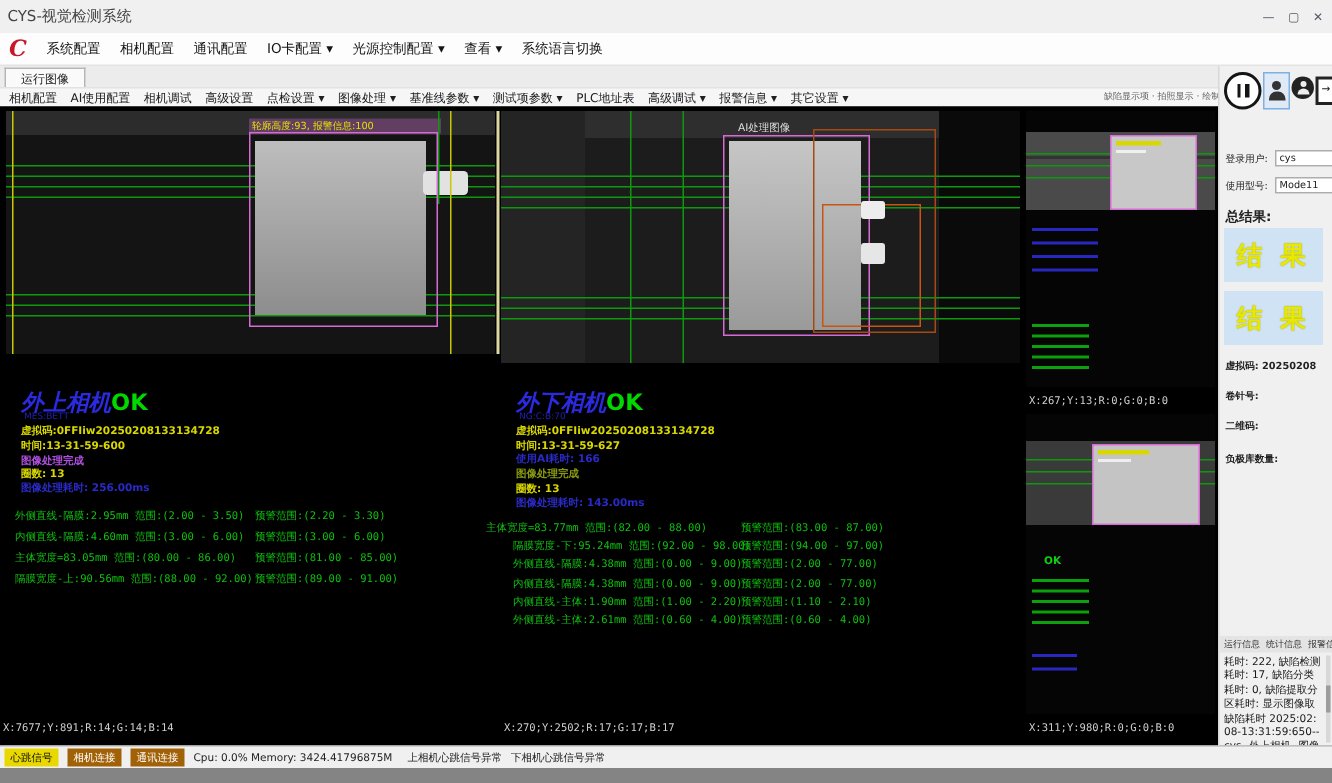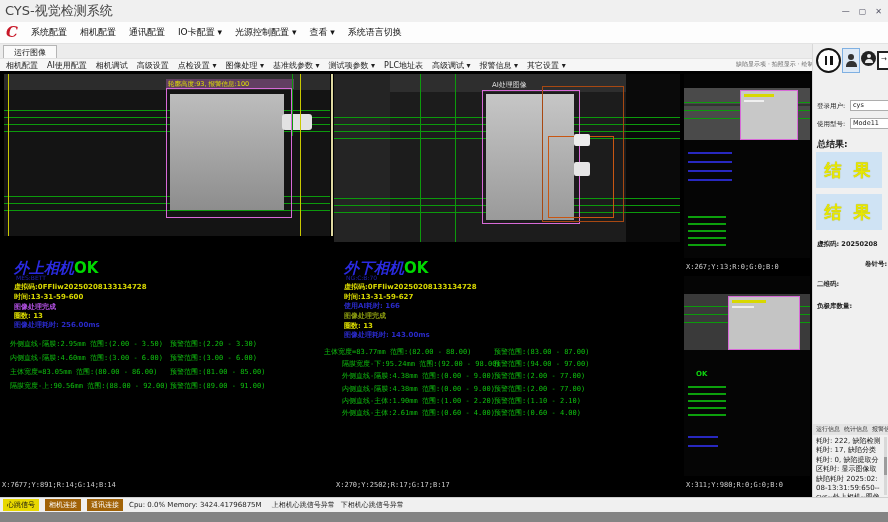--- a/index.html
+++ b/index.html
@@ -1,21 +1,21 @@
 <!DOCTYPE html>
 <html><head>
 <meta charset="utf-8">
 <style>
   html,body{margin:0;padding:0;background:#555;}
   #app{position:relative;width:888px;height:522px;background:#000;overflow:hidden;
        font-family:"DejaVu Sans",sans-serif;-webkit-font-smoothing:antialiased;}
   .abs{position:absolute;}
   
   .titlebar{left:0;top:0;width:888px;height:22px;background:#f0f0f0;display:flex;align-items:center;}
-  .title-text{font-size:13px;color:#444;padding-left:5px;}
+  .title-text{font-size:10px;color:#444;padding-left:5px;}
   .win-controls{position:absolute;right:6px;top:7px;display:flex;gap:9px;font-size:8px;color:#556;}
   .menubar{left:0;top:22px;width:888px;height:22px;background:#fdfdfd;border-bottom:1px solid #e3e3e3;
            display:flex;align-items:center;gap:13px;padding-left:6px;box-sizing:border-box;}
   .logo{font-family:"DejaVu Serif",serif;font-style:italic;font-weight:bold;font-size:15px;color:#c81828;line-height:1;}
   .menu-item{font-size:9px;color:#141414;white-space:nowrap;}
   .tabstrip{left:0;top:44px;width:888px;height:14px;background:#ececec;}
   .tab{position:absolute;left:3px;top:1px;height:13px;line-height:13px;padding:0 10px;background:#fafafa;
        border:1px solid #b5b5b5;border-bottom:none;font-size:8px;color:#222;}
   .toolbar{left:0;top:58px;width:812px;height:13px;background:#f6f6f6;border-top:1px solid #e2e2e2;
            display:flex;align-items:center;gap:9px;padding-left:6px;box-sizing:border-box;}
@@ -273,21 +273,21 @@
     <span class="sb-label" style="left:4px;top:58px;">登录用户:</span>
     <span class="sb-input" style="left:37px;top:56px;width:34px;">cys</span>
     <span class="sb-label" style="left:4px;top:76px;">使用型号:</span>
     <span class="sb-input" style="left:37px;top:74px;width:34px;">Mode11</span>
 
     <span class="sb-label" style="left:4px;top:94px;font-size:9px;font-weight:bold;">总结果:</span>
     <div class="result-box" style="top:108px;">结 果</div>
     <div class="result-box" style="top:150px;">结 果</div>
 
     <span class="sb-label" style="left:4px;top:196px;font-weight:bold;">虚拟码: 20250208</span>
-    <span class="sb-label" style="left:4px;top:216px;font-weight:bold;margin-left:48px;">卷针号:</span>
+    <span class="sb-label" style="left:4px;top:216px;font-weight:bold;">卷针号:</span>
     <span class="sb-label" style="left:4px;top:236px;font-weight:bold;">二维码:</span>
     <span class="sb-label" style="left:4px;top:258px;font-weight:bold;">负极库数量:</span>
 
     <div class="info-tabs">
       <span class="info-tab">运行信息</span>
       <span class="info-tab">统计信息</span>
       <span class="info-tab">报警信息</span>
     </div>
     <div class="info-text">耗时: 222, 缺陷检测耗时: 17, 缺陷分类耗时: 0, 缺陷提取分区耗时: 显示图像取缺陷耗时 2025:02:08-13:31:59:650--cys--外上相机--图像处理耗时: 258.00ms</div>
     <div class="abs" style="right:1px;top:393px;width:3px;height:58px;background:#d8d8d8;">

